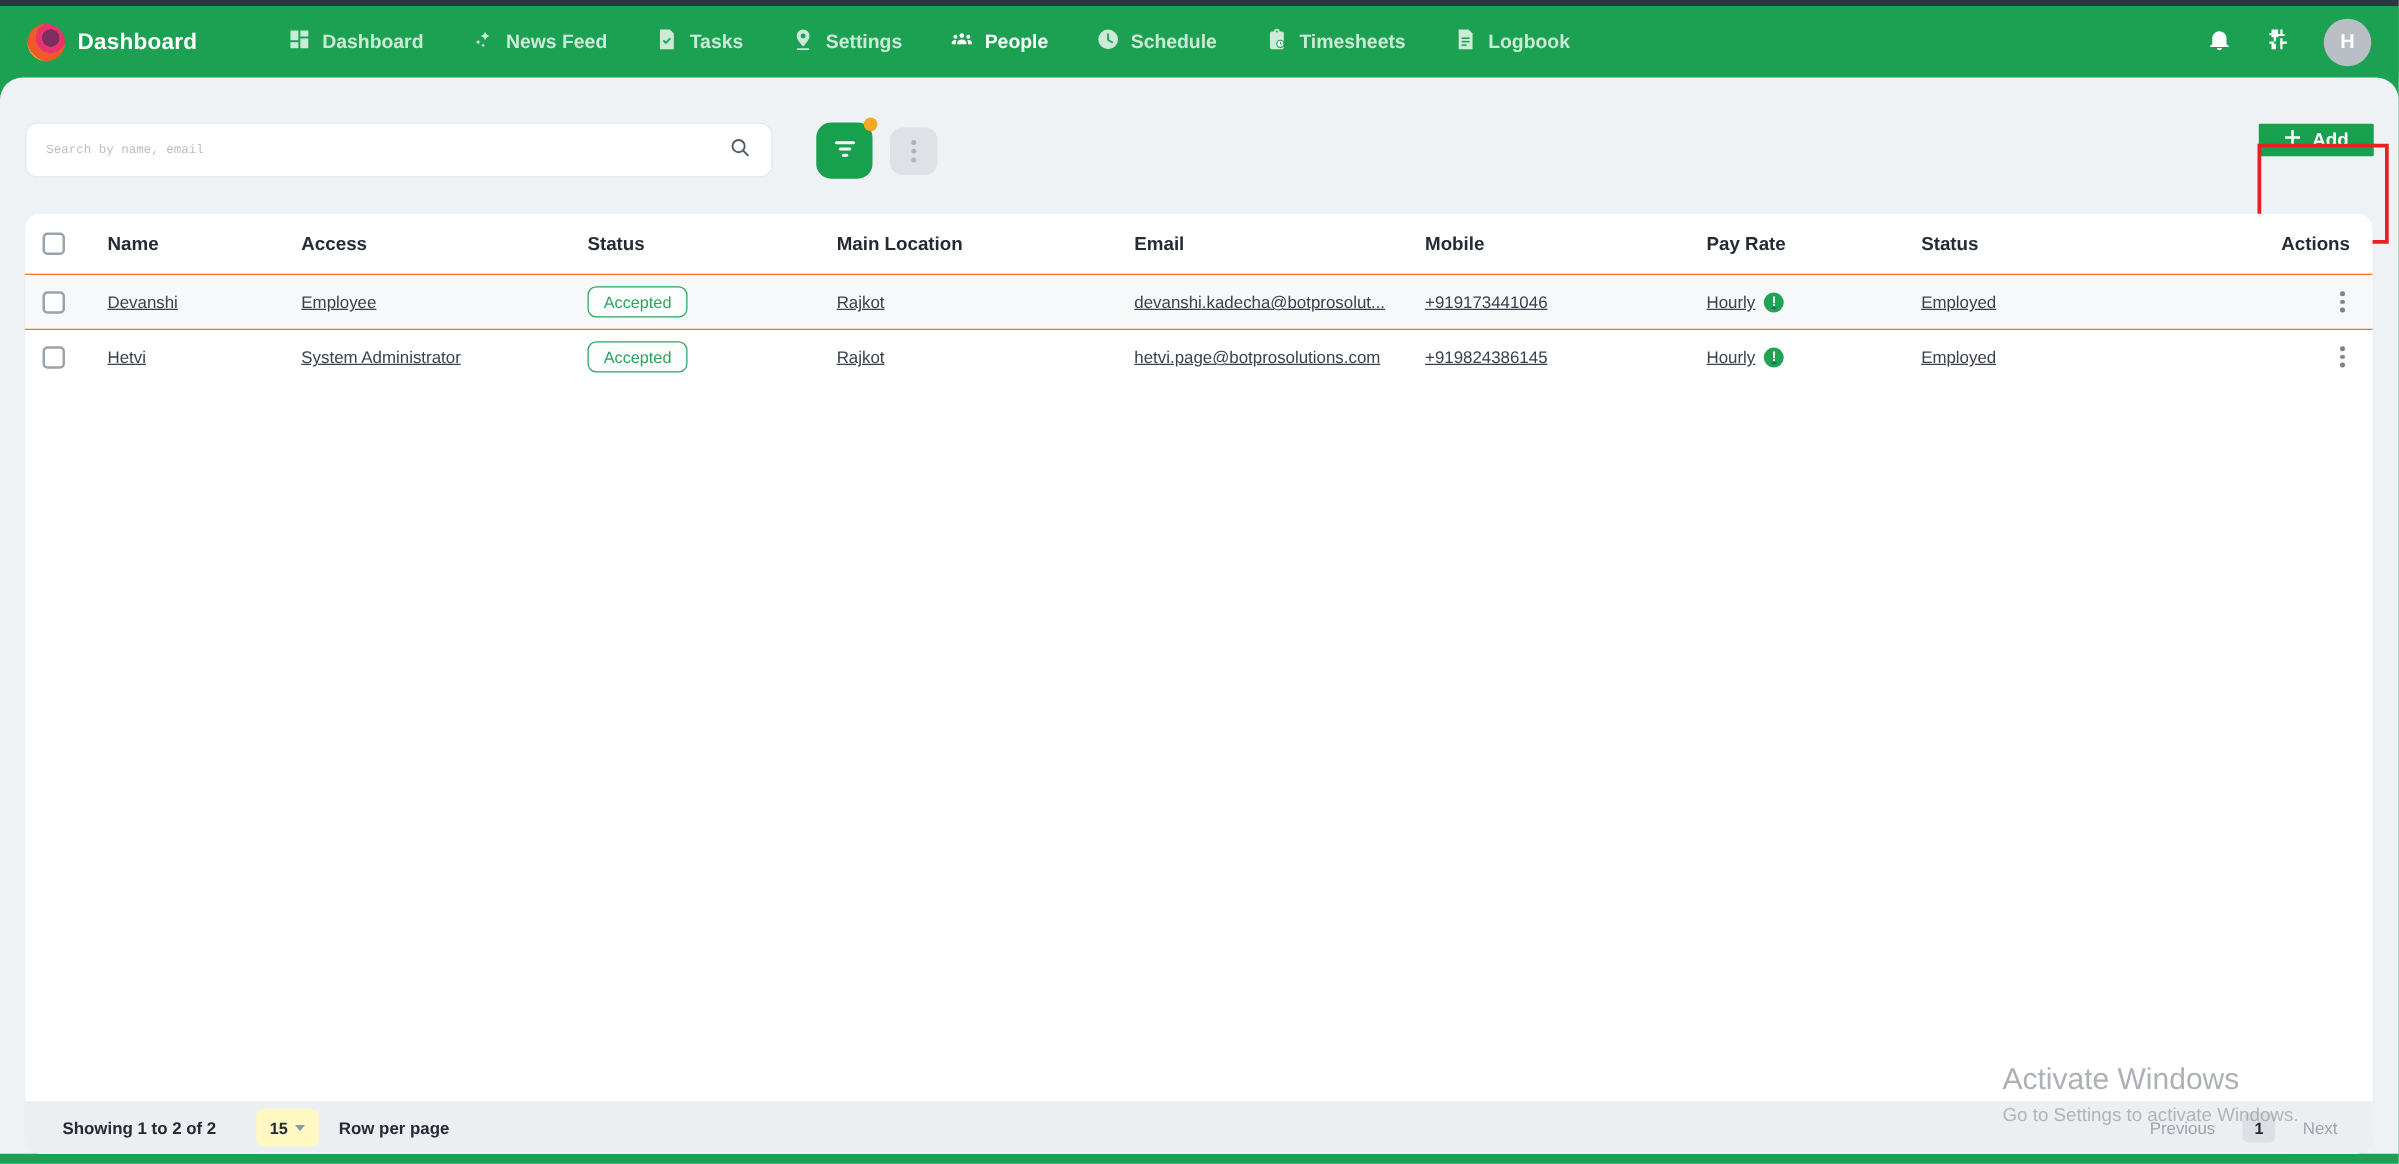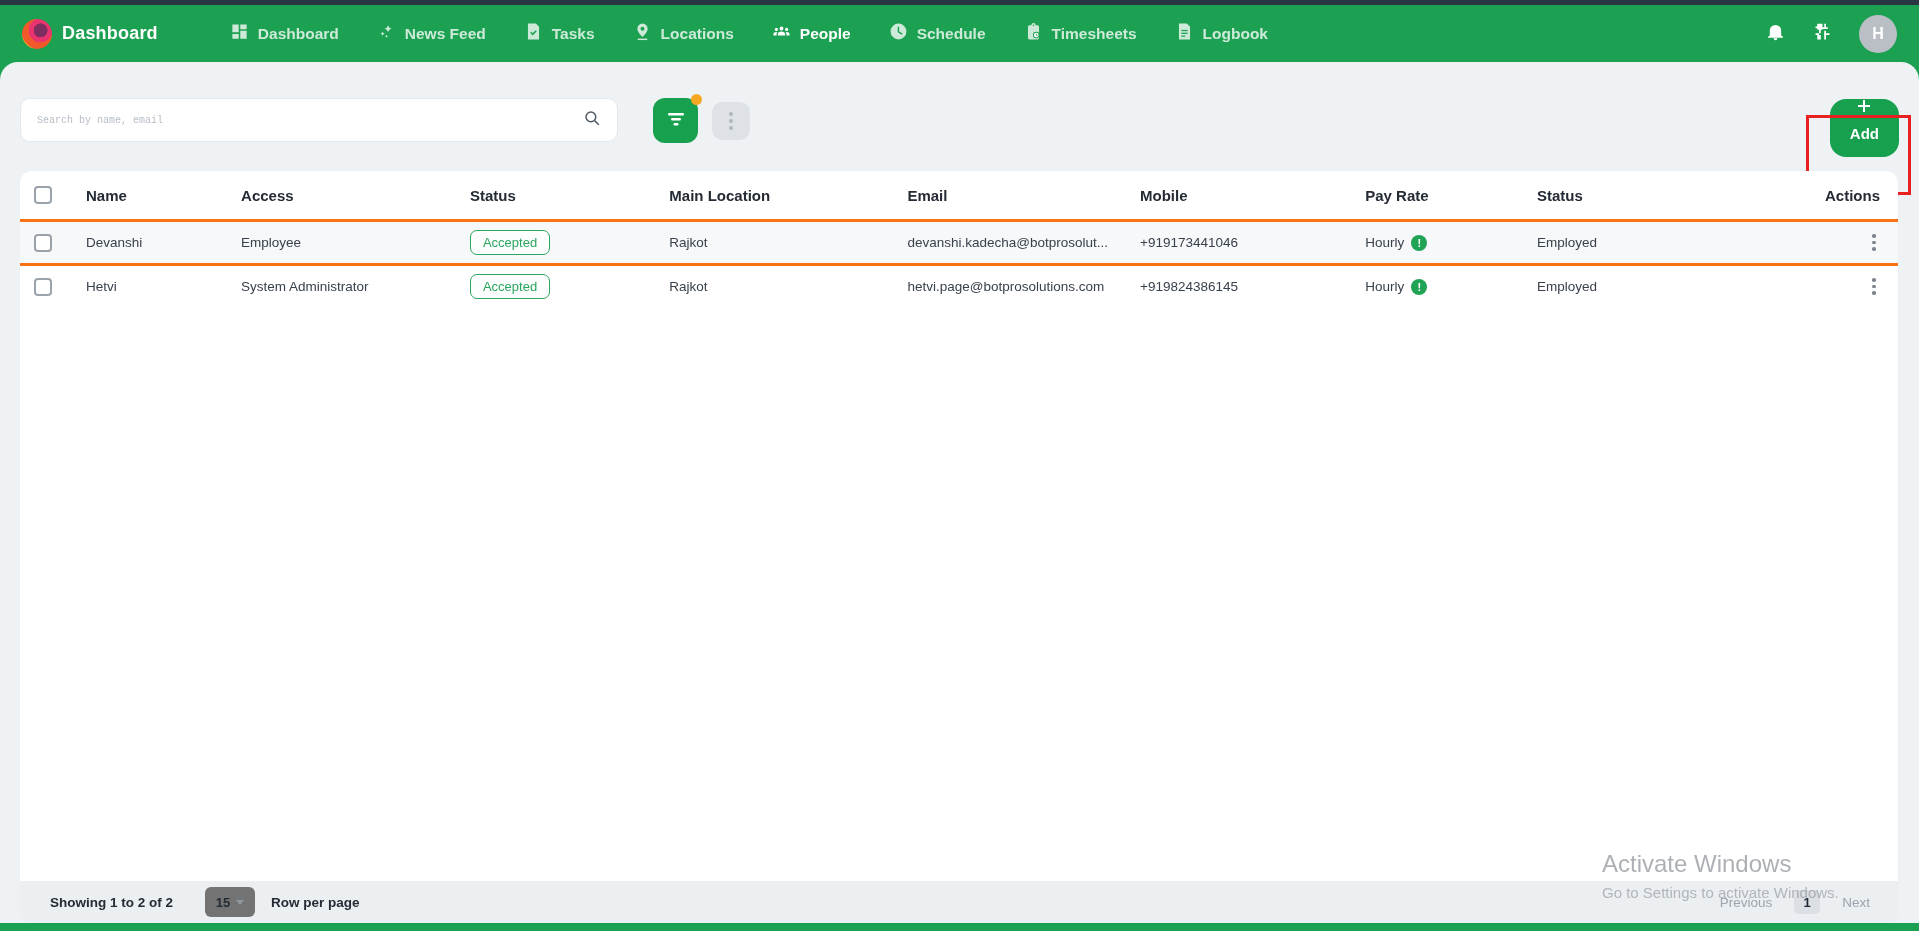--- a/index.html
+++ b/index.html
@@ -39,57 +39,57 @@
     font-family:Liberation Mono, monospace; background:transparent; }
   .search-box input::placeholder { color:#B7BEC6; }
   .search-box svg { width:18px; height:18px; stroke:#4E5A66; fill:none; stroke-width:2; }
   .filter-btn { position:absolute; left:633px; top:0; width:45px; height:45px; background:#17A04E;
     border:none; border-radius:12px; display:flex; align-items:center; justify-content:center; cursor:pointer; }
   .filter-dot { position:absolute; top:-4px; right:-4px; width:11px; height:11px; border-radius:50%; background:#F7A823; }
   .kebab-btn { position:absolute; left:692px; top:4px; width:38px; height:38px; background:#DEE2E6;
     border:none; border-radius:10px; display:flex; flex-direction:column; align-items:center;
     justify-content:center; gap:3px; cursor:pointer; }
   .kebab-btn i, .row-kebab i { width:4px; height:4px; border-radius:50%; background:#AEB5BC; display:block; }
-  .add-btn { position:absolute; right:0; top:1px; height:58px; padding:0 20px; background:#17A04E;
-    color:#fff; border:none; border-radius:16px; font-size:15px; font-weight:600;
-    display:flex; align-items:center; gap:9px; cursor:pointer; font-family:"Liberation Sans", sans-serif;flex-direction:column; }
+  .add-btn { position:absolute; right:0; top:1px; height:26px; padding:0 20px; background:#17A04E;
+    color:#fff; border:none; border-radius:1px; font-size:15px; font-weight:600;
+    display:flex; align-items:center; gap:9px; cursor:pointer; font-family:"Liberation Sans", sans-serif; }
   .add-btn svg { width:14px; height:14px; stroke:#fff; stroke-width:2.2; }
   .annotation-box { position:absolute; top:17px; right:-12px; width:105px; height:80px;
     border:3px solid #E82020; pointer-events:none; }
 
   
   .card { position:absolute; top:109px; left:20px; right:21px; bottom:0; background:#fff;
     border-radius:12px 12px 14px 14px; display:flex; flex-direction:column;
     box-shadow:0 1px 2px rgba(30,40,50,.04); }
   .trow { display:grid; align-items:center;
     grid-template-columns:52px 8.4% 12.4% 10.8% 12.9% 12.6% 12.2% 9.3% 10.5% 1fr;
     padding:0 18px 0 14px; }
   .thead { height:48px; font-size:15px; font-weight:700; color:#242B35; }
   .thead .cell-actions { text-align:right; }
-  .tbody-row { height:44px; font-size:13.5px; color:#39414D; border-top:3px solid #f97316; }
+  .tbody-row { height:44px; font-size:13.5px; color:#39414D; border-top:1px solid #f97316;text-decoration:underline; }
   .tbody-row.alt { background:#F6F8F9; }
   .cell-actions { display:flex; justify-content:flex-end; }
   .checkbox { width:18px; height:18px; border:2px solid #9AA2AB; border-radius:4px; background:#fff; cursor:pointer; }
   .badge-accepted { display:inline-block; padding:4px 12px; border:1px solid #2BA55F; color:#2BA55F;
     background:#FBFEFC; border-radius:7px; font-size:13px; }
   .payrate { display:flex; align-items:center; gap:7px; }
   .info-dot { width:16px; height:16px; border-radius:50%; background:#21A355; color:#fff;
     font-size:11px; font-weight:700; display:inline-flex; align-items:center; justify-content:center; }
   .info-dot::after { content:"!"; }
   .row-kebab { display:flex; flex-direction:column; gap:3px; padding:4px; cursor:pointer;
     background:none; border:none; }
   .row-kebab i { width:3.6px; height:3.6px; background:#7B838D; }
 
   .spacer { flex:1; }
 
   
   .card-footer { height:42px; background:#ECEFF1; border-radius:0 0 14px 14px;
     display:flex; align-items:center; padding:0 16px;margin-top:44px; }
   .showing { font-size:13.5px; font-weight:700; color:#242B35; margin-left:14px; }
-  .rpp-select { margin-left:32px; width:50px; height:30px; background:#737373; border-radius:6px;
+  .rpp-select { margin-left:32px; width:50px; height:30px; background:#fef9c3; border-radius:6px;
     display:flex; align-items:center; justify-content:center; gap:6px; font-size:13px; font-weight:700;
     color:#242B35; cursor:pointer; }
   .caret { width:0; height:0; border-left:4.5px solid transparent; border-right:4.5px solid transparent;
     border-top:5px solid #8D979E; }
   .rpp-label { margin-left:16px; font-size:13.5px; font-weight:700; color:#242B35; }
   .pager { display:flex; align-items:center; gap:22px; margin-right:12px; }
   .pg-link { font-size:13.5px; color:#9CA3AD; background:none; border:none; cursor:pointer;
     font-family:Liberation Sans, sans-serif; }
   .pg-page { width:26px; height:24px; background:#DCDFE3; border:none; border-radius:5px; font-size:13px;
     font-weight:700; color:#1F2937; cursor:pointer; }
@@ -128,21 +128,21 @@
             <path d="M5 2h10l4 4v16H5z"></path>
             <path d="M8.5 13l2.5 2.5 4.5-4.5" fill="none" stroke="#1CA152" stroke-width="2"></path>
           </svg></span>
       <span>Tasks</span>
     </div>
     <div class="nav-item">
       <span><svg viewBox="0 0 24 24">
             <path d="M12 2a6.5 6.5 0 0 0-6.5 6.5C5.5 13 12 19 12 19s6.5-6 6.5-10.5A6.5 6.5 0 0 0 12 2zm0 9a2.5 2.5 0 1 1 0-5 2.5 2.5 0 0 1 0 5z"></path>
             <rect x="6" y="21" width="12" height="1.8"></rect>
           </svg></span>
-      <span>Locations</span>
+      <span>Settings</span>
     </div>
     <div class="nav-item active">
       <span><svg viewBox="0 0 24 24">
             <circle cx="12" cy="8.2" r="2.4"></circle>
             <circle cx="5.5" cy="9.4" r="2"></circle>
             <circle cx="18.5" cy="9.4" r="2"></circle>
             <path d="M12 12c-2.6 0-4.6 1.4-4.6 3.2V17h9.2v-1.8C16.6 13.4 14.6 12 12 12zM5.5 12.6c-2 0-3.7 1-3.7 2.5V17h4v-2c0-.9.4-1.7 1-2.3-.4-.1-.8-.1-1.3-.1zM18.5 12.6c-.5 0-.9 0-1.3.1.6.6 1 1.4 1 2.3v2h4v-1.9c0-1.5-1.7-2.5-3.7-2.5z"></path>
           </svg></span>
       <span>People</span>
     </div>

